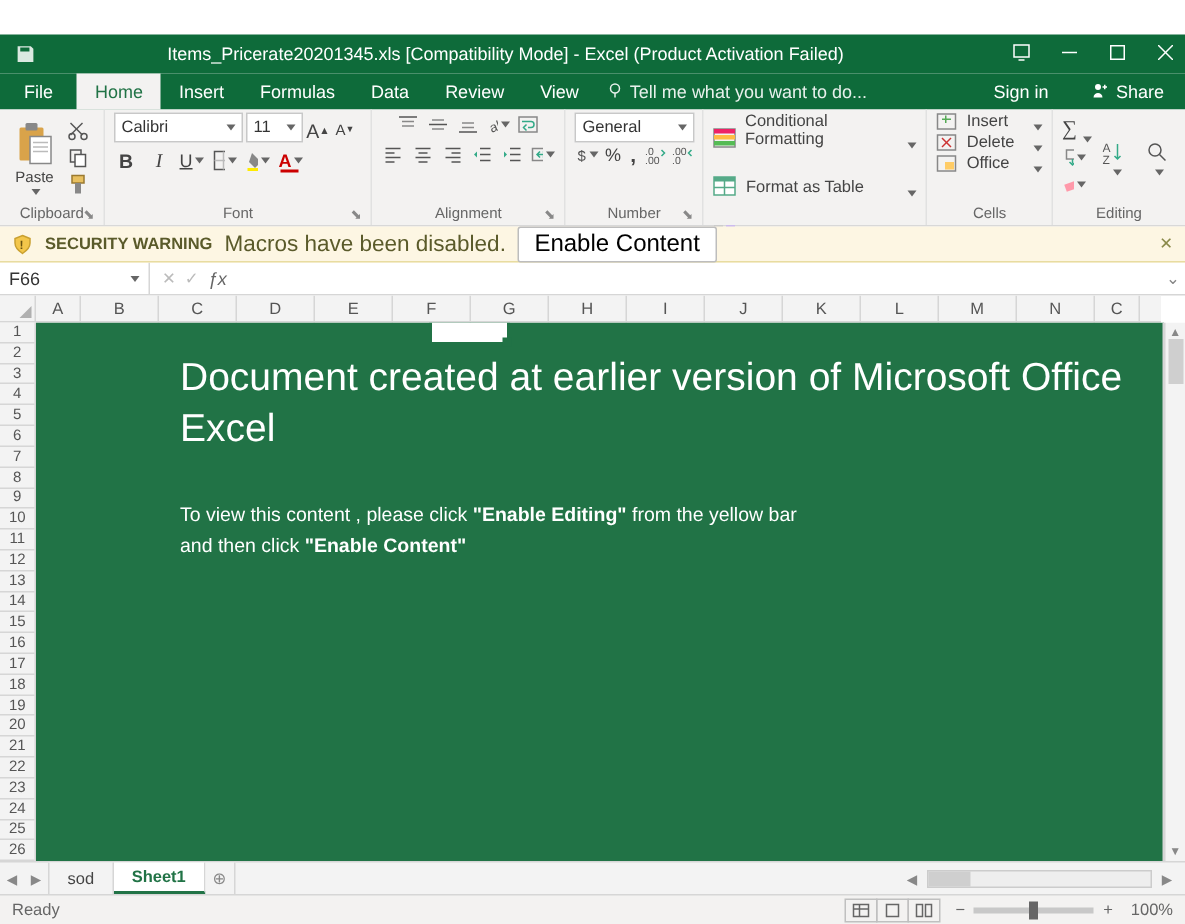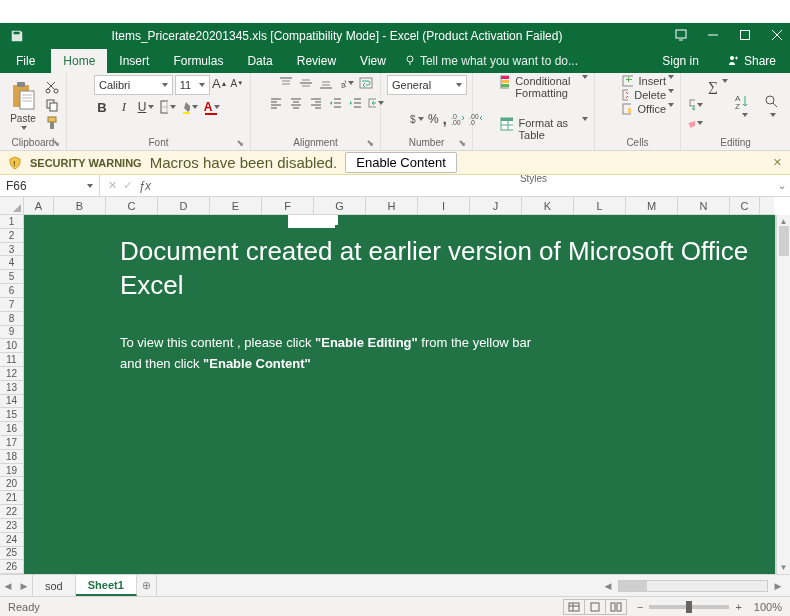--- a/index.html
+++ b/index.html
@@ -17,30 +17,30 @@
 .menubar .spacer { flex:1; }
 .menubar .userbtn { display:flex; align-items:center; padding:0 14px; gap:5px; cursor:pointer; }
 .ribbon { background:#f3f2f1; height:78px; display:flex; border-bottom:1px solid #d8d8d8; }
 .group { display:flex; flex-direction:column; border-right:1px solid #e1e1e1; padding:2px 6px 0 6px; }
 .group .gbody { flex:1; display:flex; align-items:center; gap:4px; }
 .group .gfoot { height:15px; display:flex; align-items:center; justify-content:center; color:#666; font-size:10px; position:relative; }
 .group .gfoot .dlg { position:absolute; right:0; font-size:9px; color:#888; cursor:pointer; }
 .bigbtn { display:flex; flex-direction:column; align-items:center; justify-content:center; gap:2px; padding:0 4px; cursor:pointer; font-size:10px; color:#444; }
 .icon { display:inline-flex; }
 .stack { display:flex; flex-direction:column; gap:2px; }
-.row { display:flex; align-items:flex-start; gap:2px;margin-left:21px; }
+.row { display:flex; align-items:flex-end; gap:2px; }
 .dd { width:0; height:0; border-left:3px solid transparent; border-right:3px solid transparent; border-top:4px solid #666; margin-left:2px; }
 .combo { background:#fff; border:1px solid #c8c8c8; height:20px; display:flex; align-items:center; padding:0 4px; font-size:11px; color:#333; }
 .sq { width:16px; height:16px; display:inline-flex; align-items:center; justify-content:center; cursor:pointer; }
 .txt11 { font-size:11px; }
 .secwarn { background:#fdf6e3; height:24px; display:flex; align-items:center; padding:0 8px; border-bottom:1px solid #e8dca0; gap:8px; position:relative; }
 .secwarn .shield svg { display:block; }
 .secwarn .label { font-weight:600; color:#5a5a2a; font-size:11px; }
 .secwarn .msg { color:#5a5a2a; font-size:15px; }
-.secwarn button { background:#fff; border:1px solid #bdbdbd; padding:2px 10px; font-size:13px; cursor:pointer; border-radius:2px; }
+.secwarn button { background:#fff; border:1px solid #bdbdbd; padding:2px 10px; font-size:16px; cursor:pointer; border-radius:2px; }
 .secwarn .close { position:absolute; right:8px; color:#8a8a4a; cursor:pointer; }
 .namerow { height:22px; border-bottom:1px solid #d6d6d6; display:flex; align-items:center; background:#fff; }
 .namebox { width:100px; border-right:1px solid #d6d6d6; height:100%; display:flex; align-items:center; padding:0 6px; font-size:12px; color:#333; justify-content:space-between; }
 .fxicons { display:flex; align-items:center; gap:6px; padding:0 8px; color:#999; }
 .fxicons .fx { font-style:italic; color:#666; font-size:12px; }
 .formula-input { flex:1; border:none; height:100%; outline:none; font-size:12px; padding:0 4px; }
 .namerow .expand { width:16px; text-align:center; color:#888; cursor:pointer; }
 .corner { width:24px; height:18px; background:#f3f3f3; border-right:1px solid #d6d6d6; border-bottom:1px solid #d6d6d6; display:flex; align-items:flex-end; justify-content:flex-end; padding:2px; }
 .corner .tri { width:0; height:0; border-right:8px solid #b0b0b0; border-top:8px solid transparent; }
 .colhdrs { display:flex; height:18px; background:#f3f3f3; }
@@ -313,21 +313,21 @@
           </span>
       </div>
     </div>
     <div class="gfoot">
         <span>Alignment</span>
         <span class="dlg">⬊</span>
       </div>
   </div>
 
   <div class="group" style="width:92px">
-    <div class="gbody stack" style="gap:16px;align-items:stretch">
+    <div class="gbody stack" style="gap:0;align-items:stretch">
       <div class="combo" style="width:80px">
           <span>General</span>
           <span class="dd" style="margin-left:auto"></span>
         </div>
       <div class="row" style="gap:4px">
         <span class="sq">
             <svg width="14" height="14">
               <text x="2" y="11" font-size="10" fill="#555">$</text>
             </svg>
             <span class="dd"></span>

